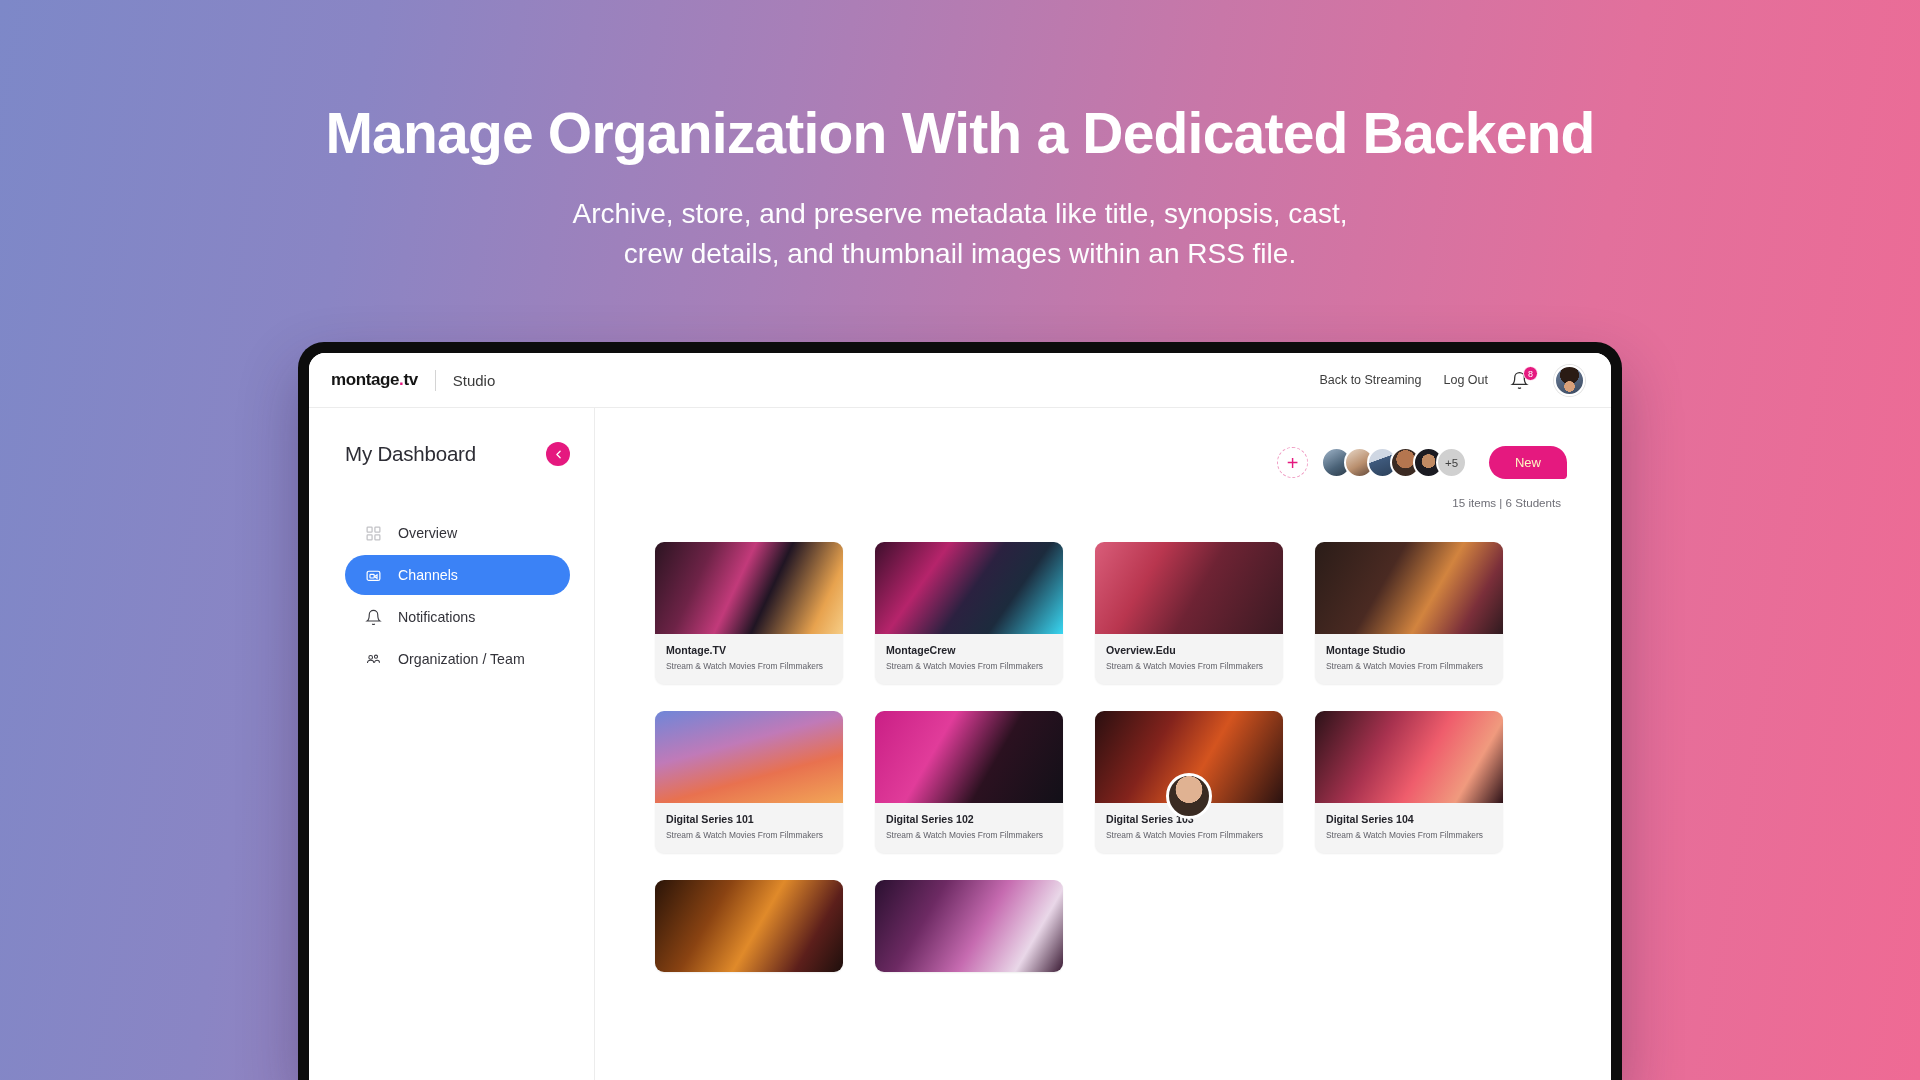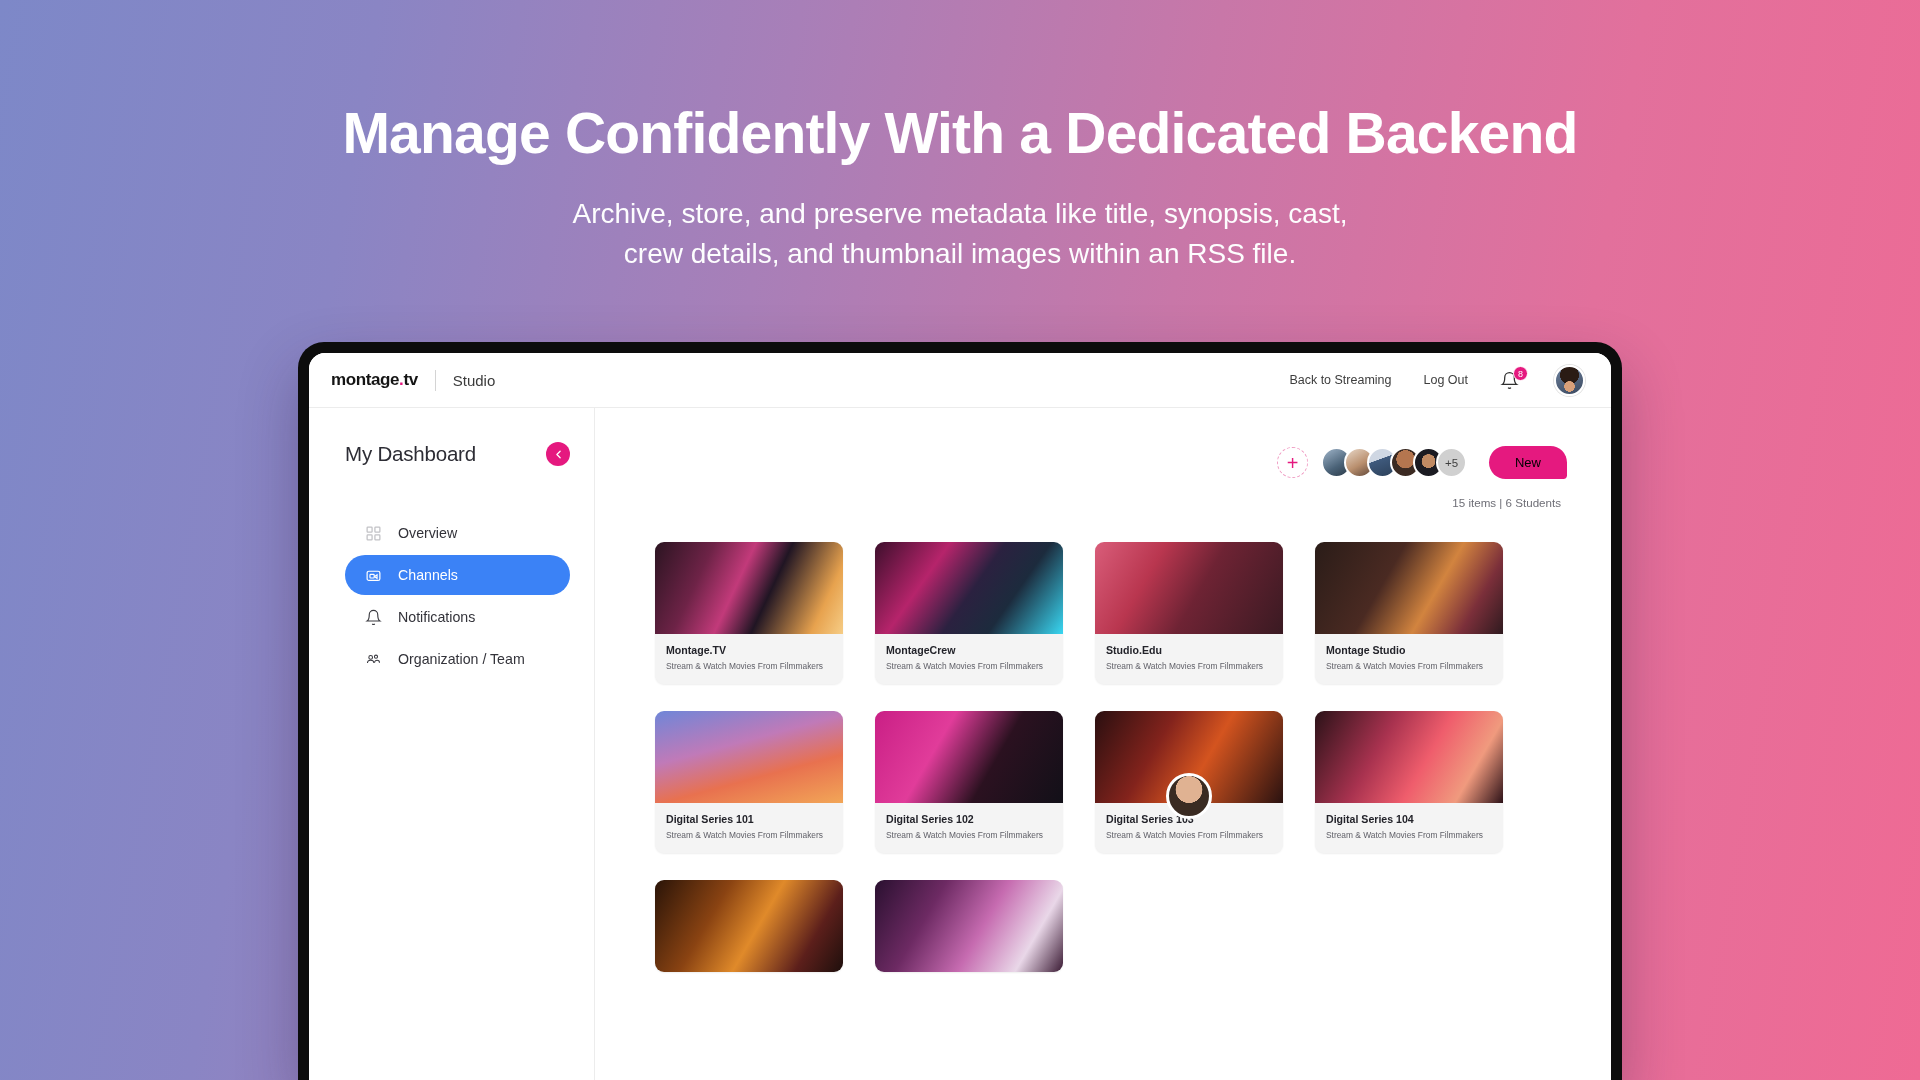--- a/index.html
+++ b/index.html
@@ -35,21 +35,21 @@
   
   .appbar {
     height:55px; display:flex; align-items:center; padding:0 26px 0 22px;
     border-bottom:1px solid #ececec; background:#fff;
   }
   .brand { display:flex; align-items:center; gap:17px; }
   .brand-logo { font-size:17px; font-weight:700; color:#151515; letter-spacing:-.4px; }
   .brand-logo .dot { color:#e5197f; }
   .brand-div { width:1px; height:21px; background:#d4d4d4; }
   .brand-studio { font-size:15px; color:#3b3b3b; }
-  .appbar-right { margin-left:auto; display:flex; align-items:center; gap:32px; }
+  .appbar-right { margin-left:auto; display:flex; align-items:center; gap:22px; }
   .appbar-link { font-size:12.5px; color:#3d3d3d; }
   .bell-wrap { position:relative; width:22px; height:22px; }
   .bell-wrap svg { width:19px; height:19px; display:block; margin-top:2px; }
   .bell-badge {
     position:absolute; right:-6px; top:-3px; min-width:15px; height:15px;
     border-radius:8px; background:#e5197f; color:#fff; font-size:9px;
     display:flex; align-items:center; justify-content:center; padding:0 3px;
     border:1.5px solid #fff;
   }
   .avatar-top {
@@ -103,21 +103,21 @@
   .av2 { background:linear-gradient(150deg,#e8d7c7,#b98f6e 55%,#5d4436); }
   .av3 { background:linear-gradient(160deg,#cfd7e3 0 38%,#3f5a7d 39%,#2c4059); }
   .av4 { background:radial-gradient(circle at 50% 38%,#b5764f 0 42%,#3b2a22 43%),linear-gradient(150deg,#6e8ba5,#344a5e); }
   .av5 { background:radial-gradient(circle at 50% 45%,#c08a63 0 34%,#1b1b22 35%),linear-gradient(150deg,#3a3a46,#18181f); }
   .av-more {
     width:31px; height:31px; border-radius:50%; margin-left:-8px; border:2px solid #fff;
     background:#d0d0d0; color:#3f3f3f; font-size:11.5px;
     display:flex; align-items:center; justify-content:center;
   }
   .new-btn {
-    margin-left:9px; background:#e5197f; color:#000000; font-size:13px;
+    margin-left:9px; background:#e5197f; color:#fef9c3; font-size:13px;
     padding:9px 26px; border-radius:18px 18px 4px 18px; border:none;
   }
   .meta-line { margin-top:17px; font-size:11.6px; color:#6e6e76; padding-right:6px; }
 
   
   .grid {
     margin-top:33px; display:grid; grid-template-columns:repeat(4,188px);
     column-gap:32px; row-gap:27px; padding-right:30px;
   }
   .card { width:188px; border-radius:9px; overflow:hidden; background:#f4f4f4;
@@ -142,21 +142,21 @@
     position:absolute; left:50%; transform:translateX(-50%); top:62px;
     width:46px; height:46px; border-radius:50%; border:3px solid #fff;
     background:radial-gradient(circle at 50% 34%,#e0b292 0 40%,#3a2b22 41%),
                linear-gradient(160deg,#95a9bd,#4c5f73);
   }
 </style>
 </head>
 <body>
 
 <div class="hero">
-  <h1>Manage Confidently With a Dedicated Backend</h1>
+  <h1>Manage Organization With a Dedicated Backend</h1>
   <p>
     <span>Archive, store, and preserve metadata like title, synopsis, cast,</span><br>
     <span>crew details, and thumbnail images within an RSS file.</span>
   </p>
 </div>
 
 <div class="device">
   <div class="screen">
 
     <div class="appbar">
@@ -273,21 +273,21 @@
           <div class="card">
             <div class="card-img t2"></div>
             <div class="card-body">
               <div class="card-title">MontageCrew</div>
               <div class="card-sub">Stream &amp; Watch Movies From Filmmakers</div>
             </div>
           </div>
           <div class="card">
             <div class="card-img t3"></div>
             <div class="card-body">
-              <div class="card-title">Studio.Edu</div>
+              <div class="card-title">Overview.Edu</div>
               <div class="card-sub">Stream &amp; Watch Movies From Filmmakers</div>
             </div>
           </div>
           <div class="card">
             <div class="card-img t4"></div>
             <div class="card-body">
               <div class="card-title">Montage Studio</div>
               <div class="card-sub">Stream &amp; Watch Movies From Filmmakers</div>
             </div>
           </div>

